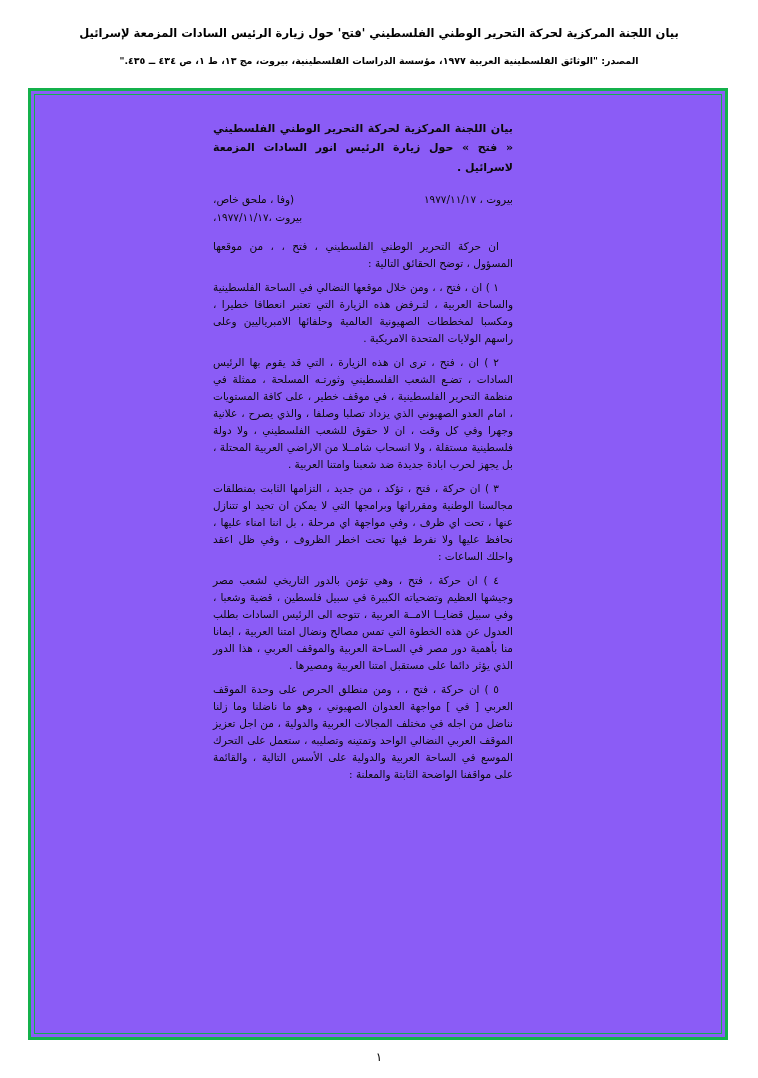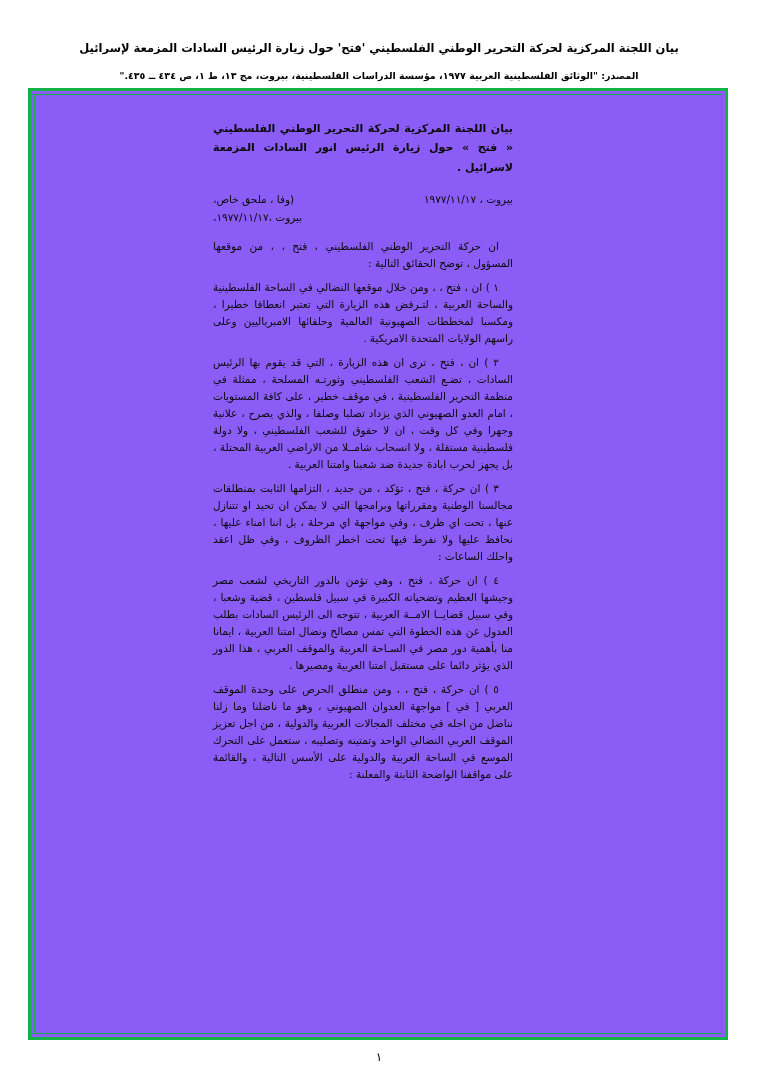--- a/index.html
+++ b/index.html
@@ -14,21 +14,21 @@
     color: #000;
     position: relative;
     overflow: hidden;
   }
 
   .page {
     width: 758px;
     height: 1078px;
     position: relative;
     box-sizing: border-box;
-    padding: 18px;
+    padding: 3px;
   }
 
   
   .doc-header {
     text-align: center;
     padding: 22px 40px 0 40px;
   }
   .doc-header .title {
     font-family: "DejaVu Sans", sans-serif;
     font-weight: bold;

